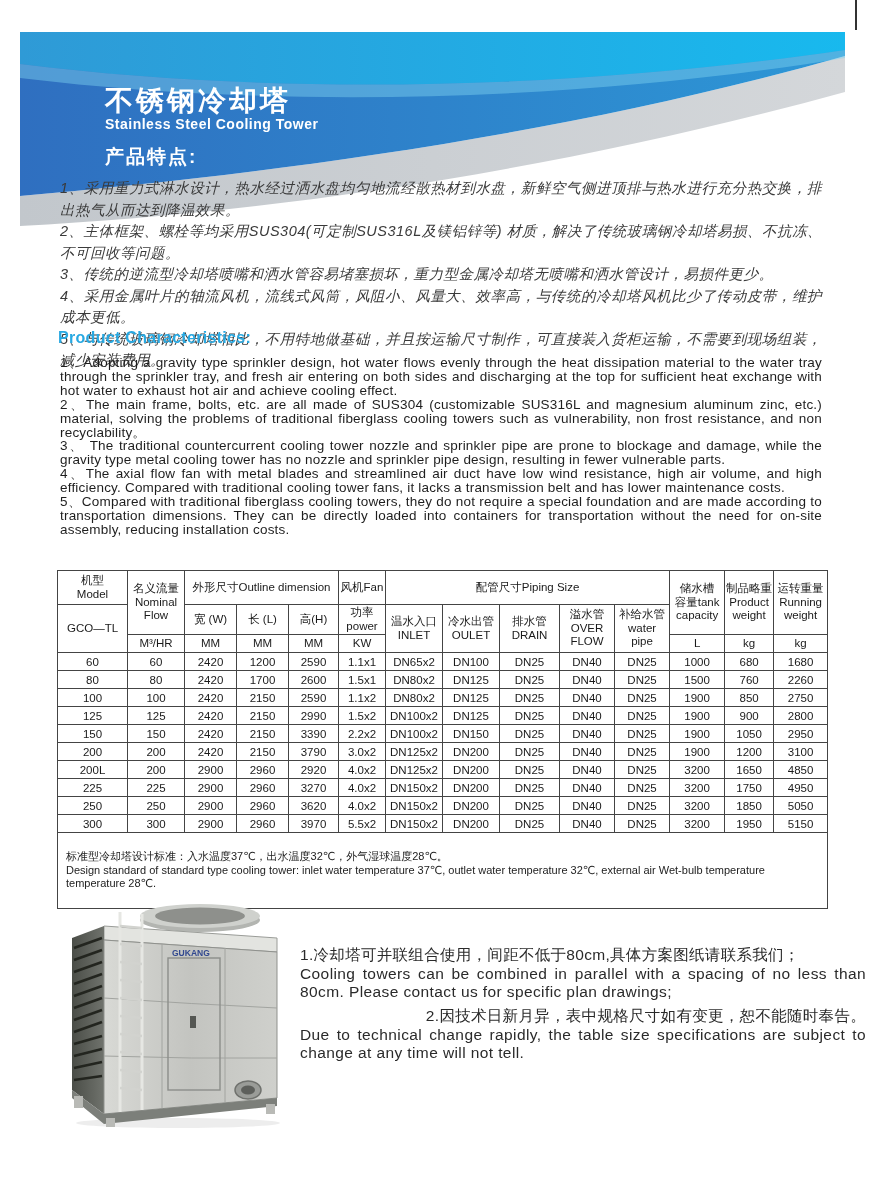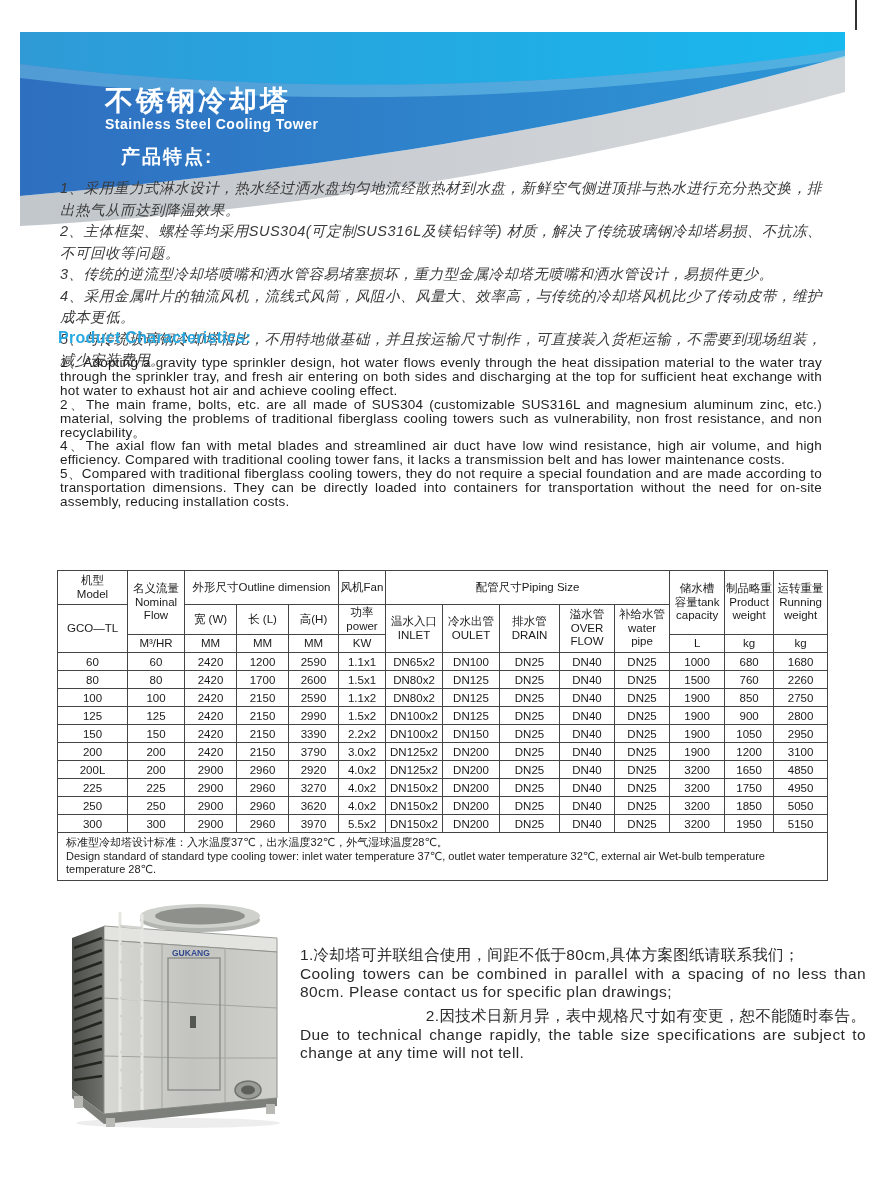--- a/index.html
+++ b/index.html
@@ -4,40 +4,40 @@
 <style>
   html,body{margin:0;padding:0;background:#ffffff;}
   body{font-family:"Liberation Sans","DejaVu Sans",sans-serif;}
   #page{position:relative;width:880px;height:1186px;background:#ffffff;overflow:hidden;}
 
   
   #header-art{position:absolute;left:0;top:0;width:880px;height:265px;}
   .hdr-text{position:absolute;left:105px;color:#ffffff;}
   #page-title{top:82px;font-size:28px;font-weight:bold;letter-spacing:3px;}
   #page-subtitle{top:116px;font-size:14px;font-weight:bold;letter-spacing:0.5px;}
-  #features-heading{top:144px;font-size:19px;font-weight:bold;letter-spacing:2px;margin-left:16px;}
+  #features-heading{top:144px;font-size:19px;font-weight:bold;letter-spacing:2px;}
 
   
   #features{position:absolute;left:60px;width:762px;top:178px;font-style:italic;}
   #features p{margin:0;font-size:14.5px;line-height:21.5px;color:#3a3a3a;text-align:justify;letter-spacing:0.5px;}
 
   
   #char-heading{position:absolute;left:58px;top:329px;font-size:16px;font-weight:bold;color:#29a9e2;letter-spacing:0.3px;}
   #chars{position:absolute;left:60px;width:762px;top:356px;}
   #chars p{margin:0;font-size:13.5px;line-height:13.9px;color:#1e1e1e;text-align:justify;letter-spacing:0.2px;}
 
   
   #spec{position:absolute;left:57px;top:570px;width:765px;border-collapse:collapse;table-layout:fixed;}
   #spec th,#spec td{border:1px solid #444;text-align:center;vertical-align:middle;padding:0 1px;color:#1a1a1a;font-weight:normal;}
   #spec thead th{font-size:11.5px;line-height:1.2;}
   #spec thead .r1{height:34px;}
   #spec thead .r2{height:30px;}
   #spec thead .r3{height:18px;}
   #spec tbody td{font-size:11.5px;height:17px;}
-  #spec td.note-cell{text-align:left;font-size:11px;line-height:13.5px;padding:3px 8px;color:#222;}
+  #spec td.note-cell{text-align:left;font-size:11px;line-height:13.5px;padding:17px 8px;color:#222;}
 
   
   #tower-photo{position:absolute;left:62px;top:886px;width:232px;height:242px;}
   #bottom-notes{position:absolute;left:300px;top:944px;width:566px;}
   #bottom-notes .zh{margin:0;font-size:15.5px;color:#2a2a2a;line-height:21px;letter-spacing:0.3px;}
   #bottom-notes .en{margin:0;font-size:15.5px;color:#2a2a2a;line-height:17.5px;text-align:justify;letter-spacing:0.4px;}
   #bottom-notes .gap{margin-top:5px;text-align:right;}
 
   .crop-mark{position:absolute;left:855px;top:0;width:2px;height:30px;background:#333;}
 </style>
@@ -77,20 +77,21 @@
     <p>2、主体框架、螺栓等均采用SUS304(可定制SUS316L及镁铝锌等) 材质，解决了传统玻璃钢冷却塔易损、不抗冻、不可回收等问题。</p>
     <p>3、传统的逆流型冷却塔喷嘴和洒水管容易堵塞损坏，重力型金属冷却塔无喷嘴和洒水管设计，易损件更少。</p>
     <p>4、采用金属叶片的轴流风机，流线式风筒，风阻小、风量大、效率高，与传统的冷却塔风机比少了传动皮带，维护成本更低。</p>
     <p>5、与传统玻璃钢冷却塔相比，不用特地做基础，并且按运输尺寸制作，可直接装入货柜运输，不需要到现场组装，减少安装费用。</p>
   </div>
 
   <div id="char-heading">Product Characteristics:</div>
   <div id="chars">
     <p>1、Adopting a gravity type sprinkler design, hot water flows evenly through the heat dissipation material to the water tray through the sprinkler tray, and fresh air entering on both sides and discharging at the top for sufficient heat exchange with hot water to exhaust hot air and achieve cooling effect.</p>
     <p>2、The main frame, bolts, etc. are all made of SUS304 (customizable SUS316L and magnesium aluminum zinc, etc.) material, solving the problems of traditional fiberglass cooling towers such as vulnerability, non frost resistance, and non recyclability。</p>
+    <p>3、 The traditional countercurrent cooling tower nozzle and sprinkler pipe are prone to blockage and damage, while the gravity type metal cooling tower has no nozzle and sprinkler pipe design, resulting in fewer vulnerable parts.</p>
     <p>4、The axial flow fan with metal blades and streamlined air duct have low wind resistance, high air volume, and high efficiency. Compared with traditional cooling tower fans, it lacks a transmission belt and has lower maintenance costs.</p>
     <p>5、Compared with traditional fiberglass cooling towers, they do not require a special foundation and are made according to transportation dimensions. They can be directly loaded into containers for transportation without the need for on-site assembly, reducing installation costs.</p>
   </div>
 
   <table id="spec">
     <colgroup>
       <col style="width:70px">
         <col style="width:57px">
         <col style="width:52px">
         <col style="width:52px">

